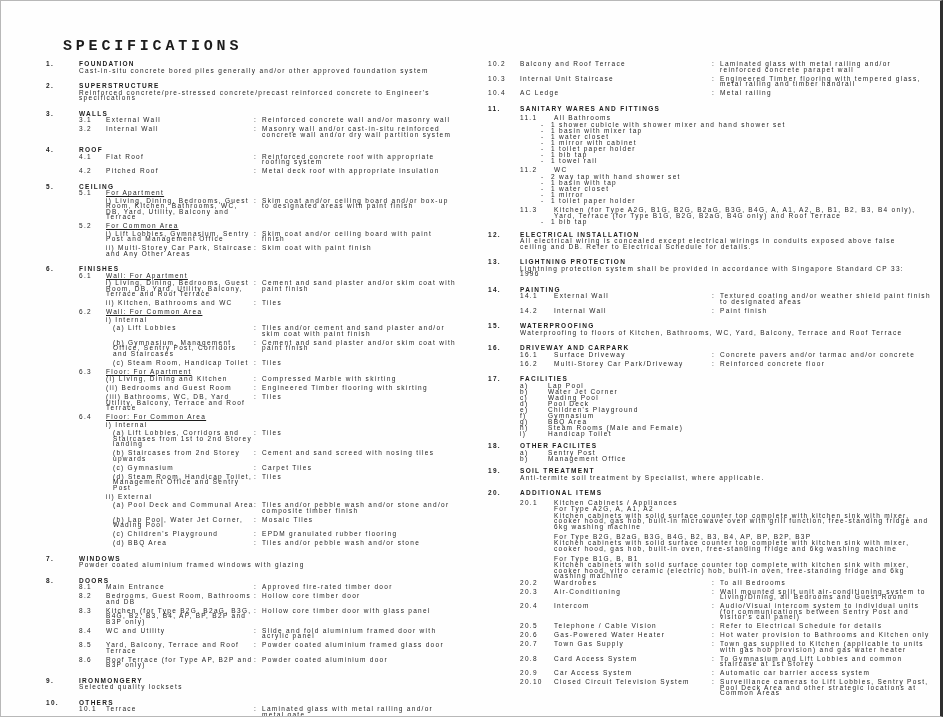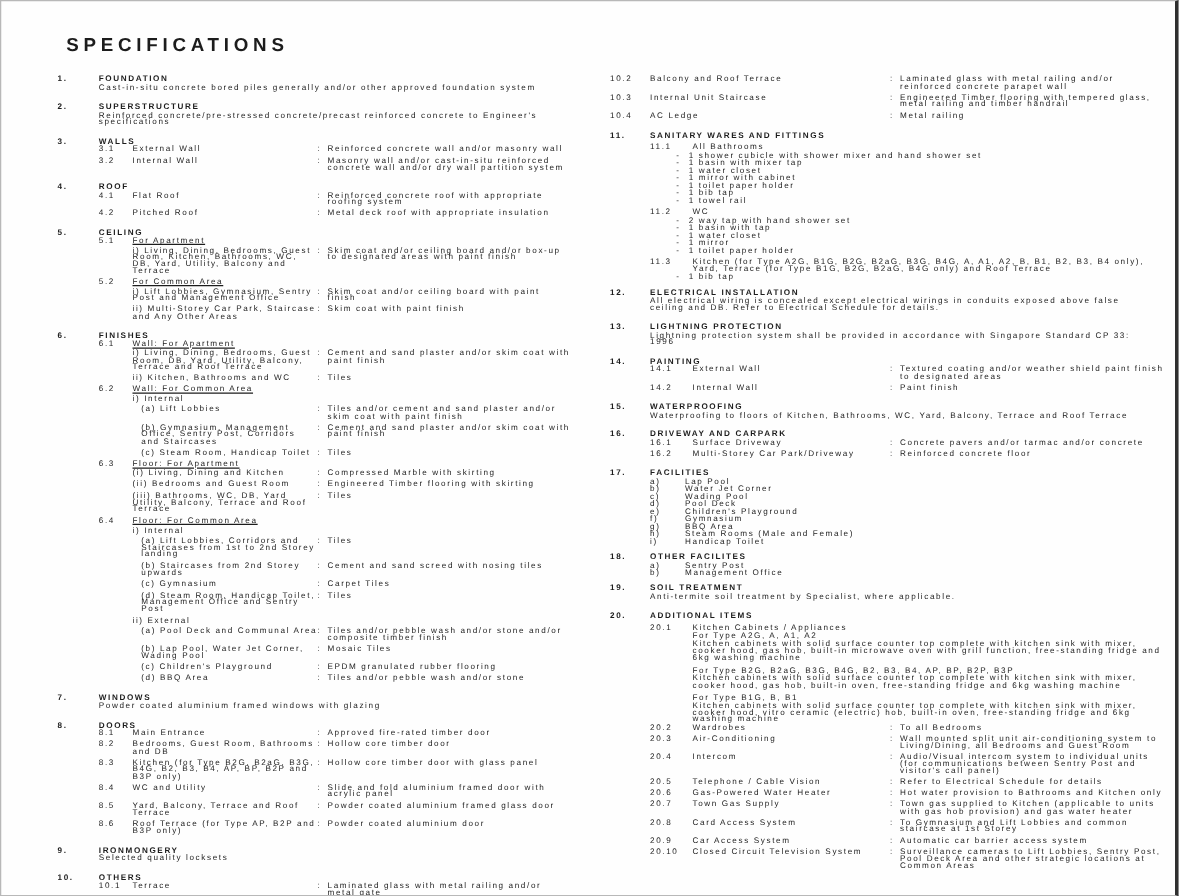--- a/index.html
+++ b/index.html
@@ -5,22 +5,22 @@
   html,body{margin:0;padding:0;background:#ffffff;}
   .page{
     position:relative;width:943px;height:717px;box-sizing:border-box;
     background:#fefefe;color:#1c1c1c;
     border:1px solid #b8b8b8;border-right:3px solid #2f2f2f;
     font-family:"Liberation Sans",sans-serif;
     font-size:6.5px;line-height:5.5px;letter-spacing:1.3px;
     overflow:hidden;
   }
   .title{
-    position:absolute;left:44px;top:20px;margin:8px;
-    font-size:15px;line-height:15px;font-weight:bold;letter-spacing:3.8px;
+    position:absolute;left:44px;top:20px;margin:18px;
+    font-size:15px;line-height:15px;font-weight:bold;letter-spacing:3.8px;font-family:Liberation Mono, monospace;
   }
   .col{position:absolute;top:60px;}
   .col-left{left:45px;width:412px;--numw:33px;--rnum:27px;--rlab:148px;}
   .col-right{left:487px;width:446px;--numw:32px;--rnum:34px;--rlab:158px;}
   .section{display:grid;grid-template-columns:var(--numw) 1fr;margin-bottom:6.5px;}
   .section.cont{grid-template-columns:0px 1fr;}
   .snum{font-weight:bold;}
   .sbody{min-width:0;}
   .sheading{font-weight:bold;margin-bottom:1px;}
   .p{margin-bottom:3.5px;max-width:378px;}

